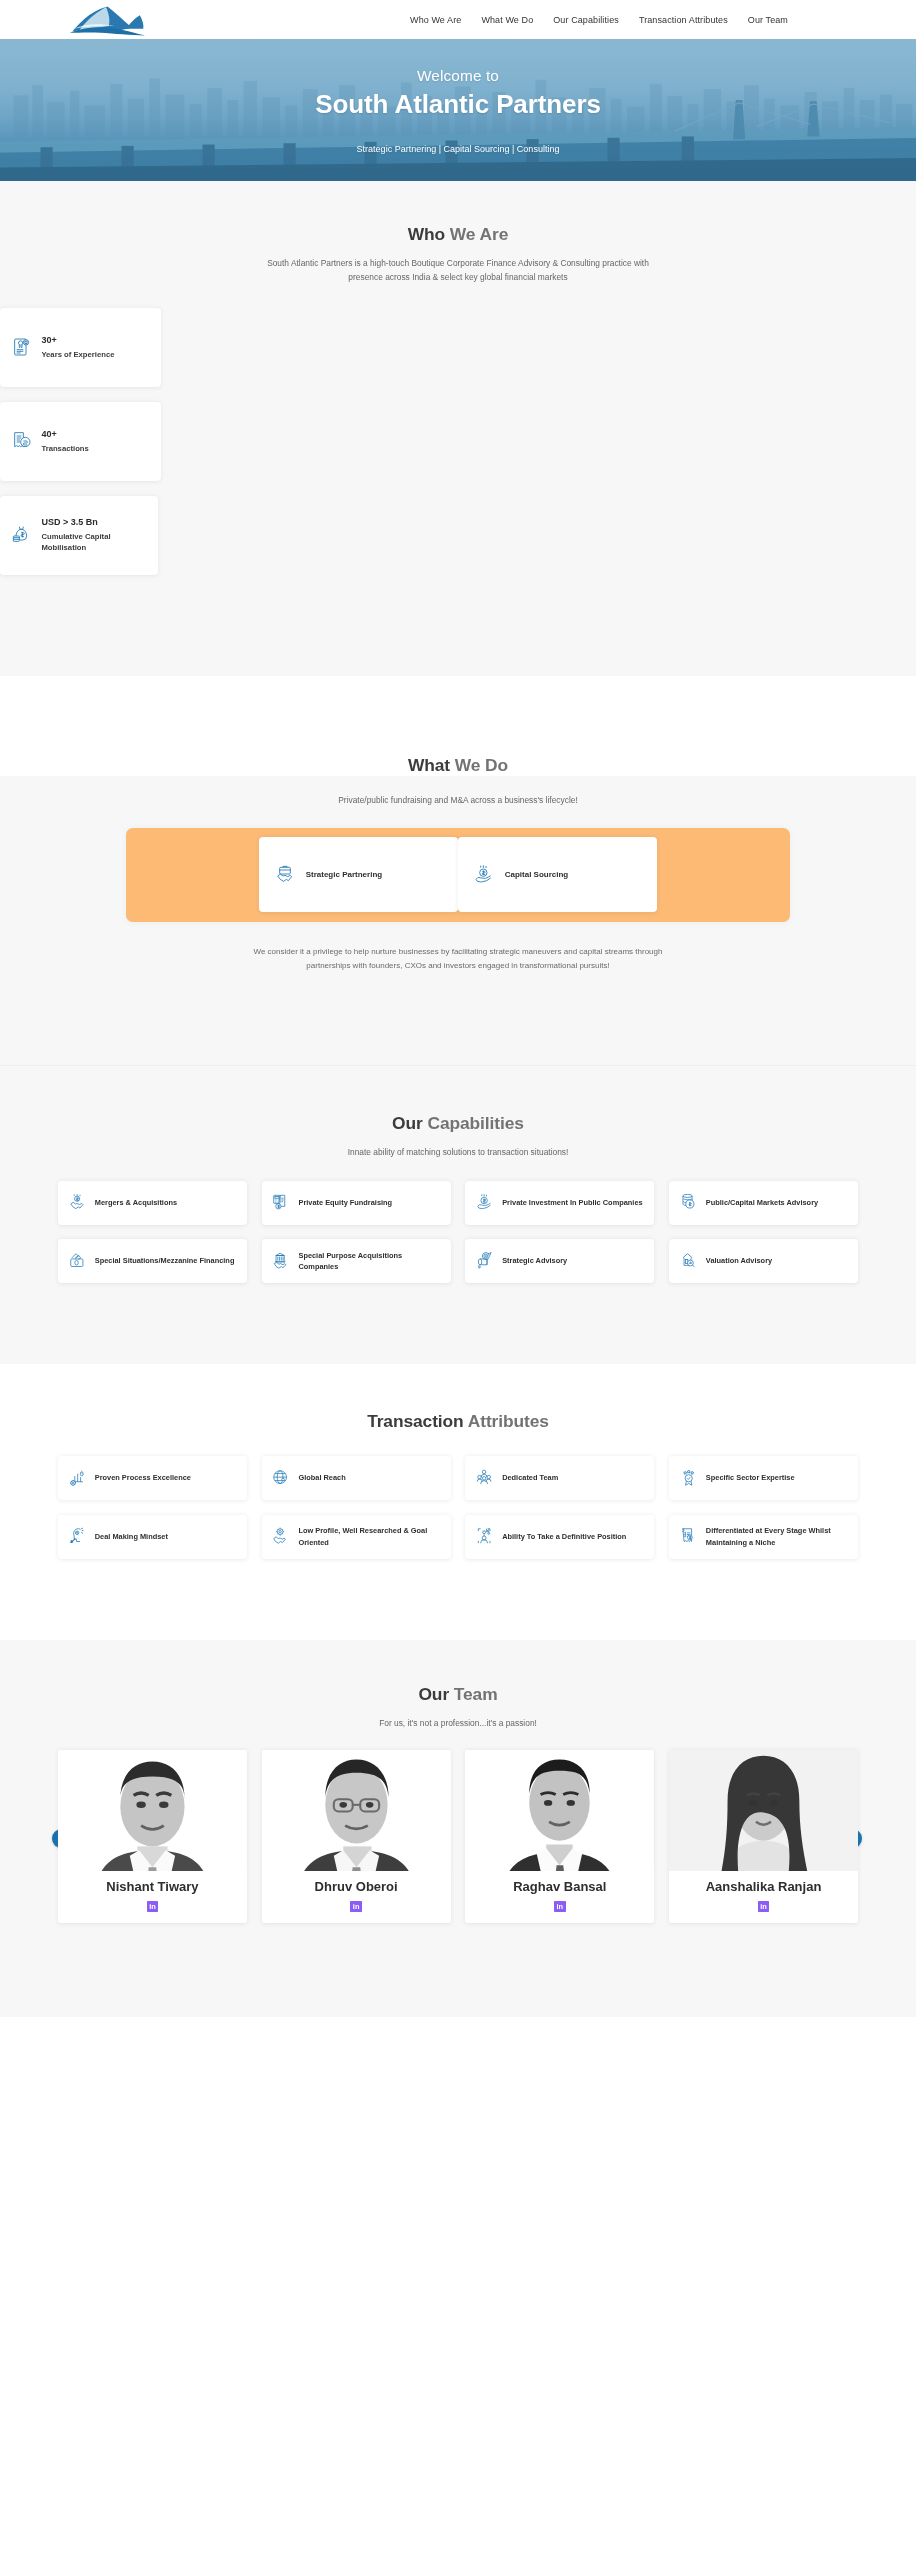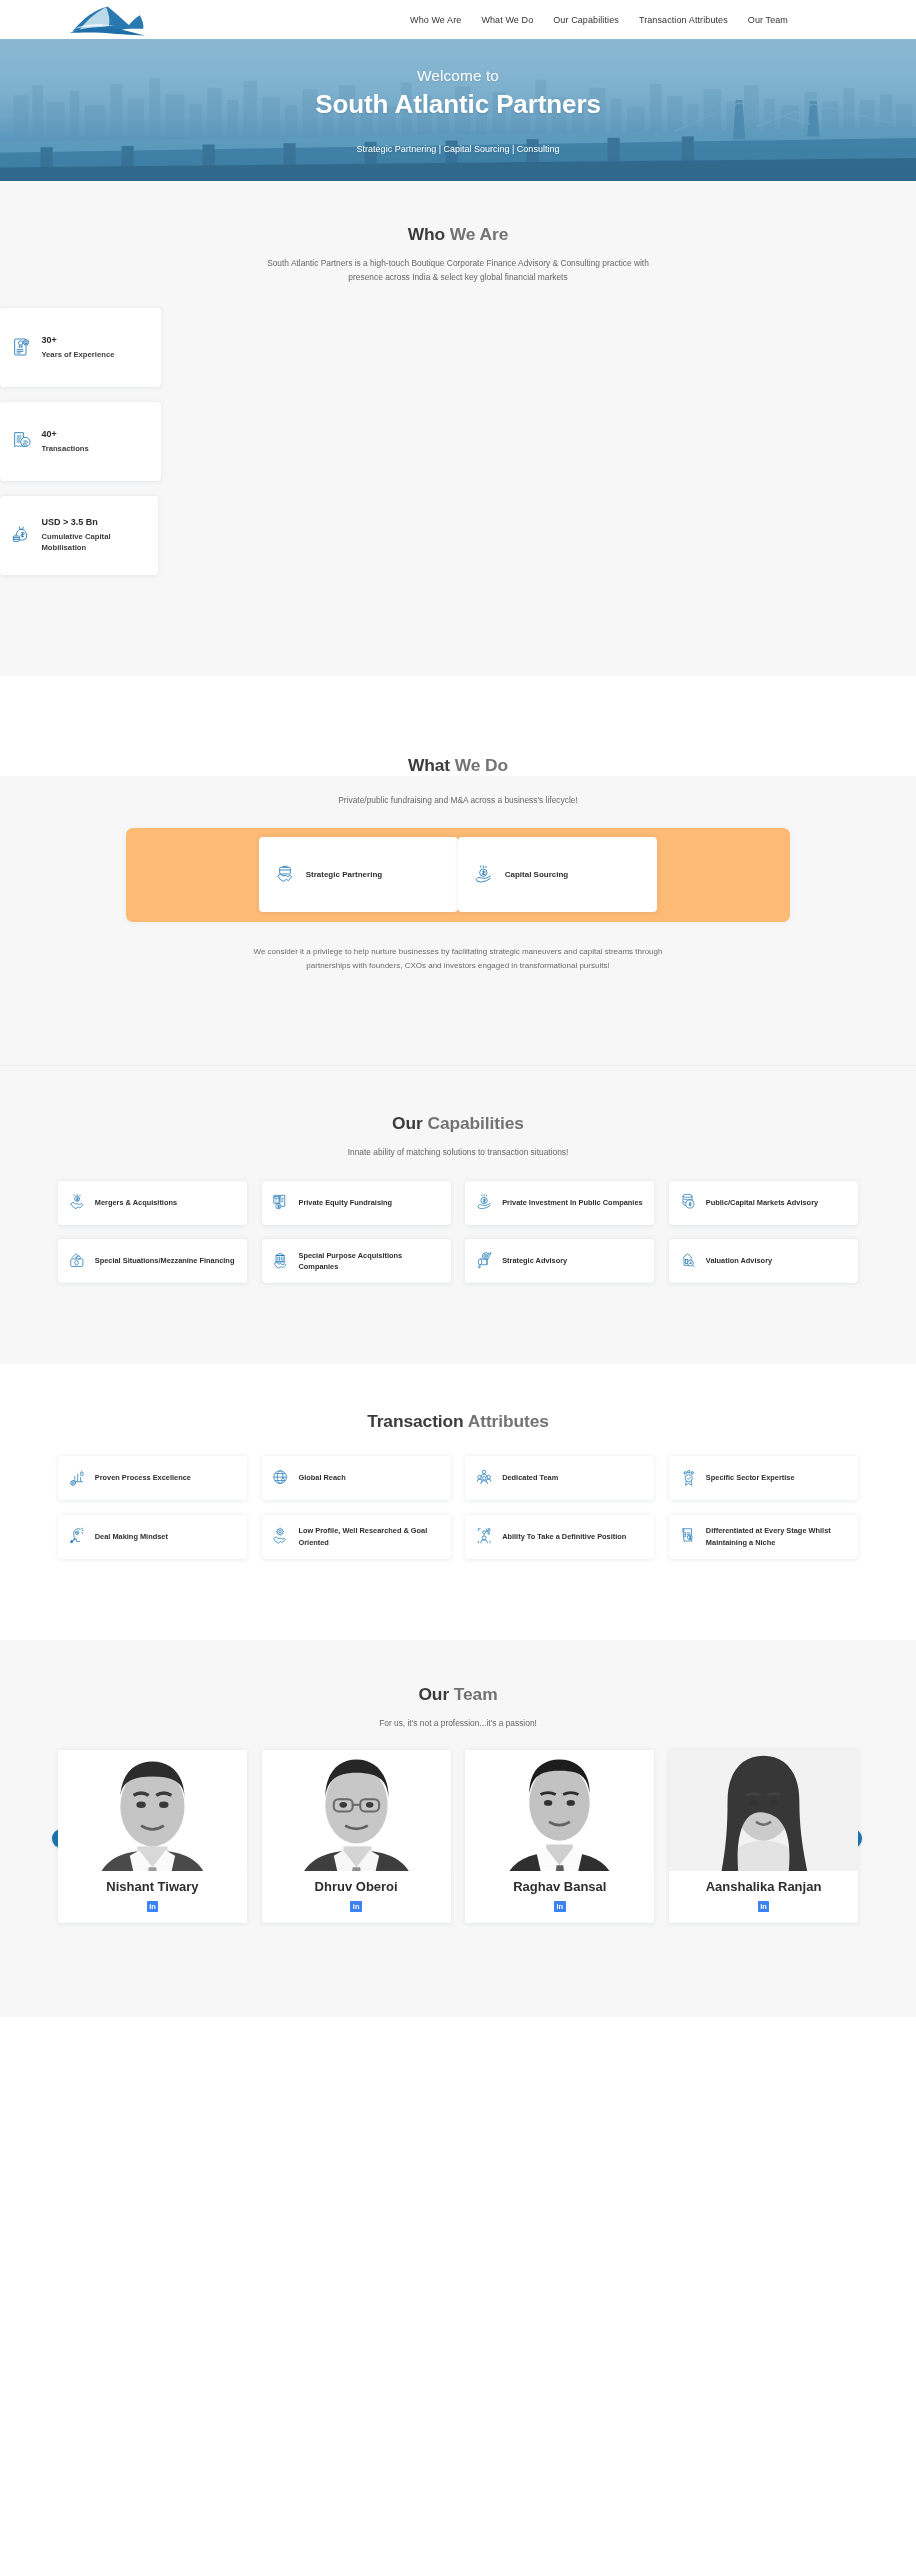--- a/index.html
+++ b/index.html
@@ -209,21 +209,21 @@
     font-size: 13px;
     font-weight: 700;
     color: #2e2e2e;
     margin-top: 8.7px;
   }
   .tli {
     display: inline-flex;
     align-items: center;
     justify-content: center;
     width: 11.4px; height: 11.4px;
-    background: #3b82f6;
+    background: #8b5cf6;
     color: #ffffff;
     font-size: 7.4px;
     font-weight: 700;
     border-radius: 0.7px;
     margin-top: 6.7px;
     cursor: pointer;
   }
   .carousel-btn {
     position: absolute;
     top: 79px;

